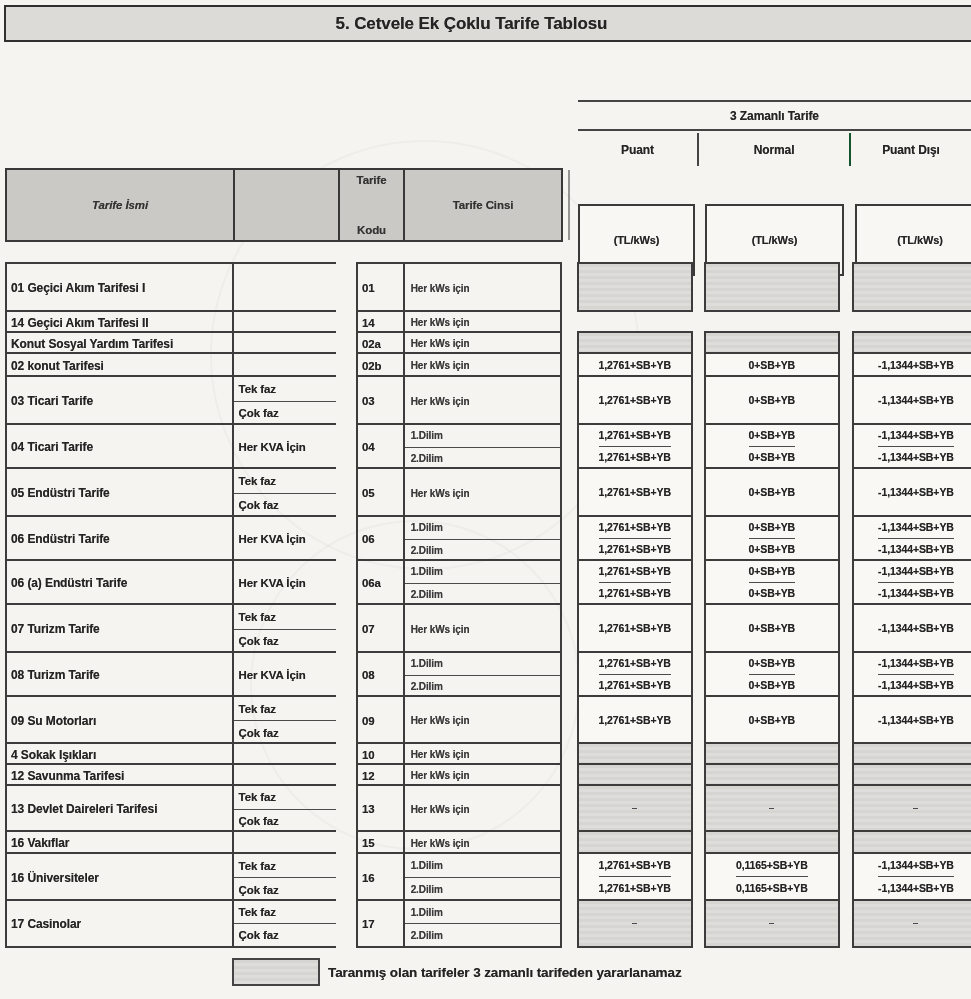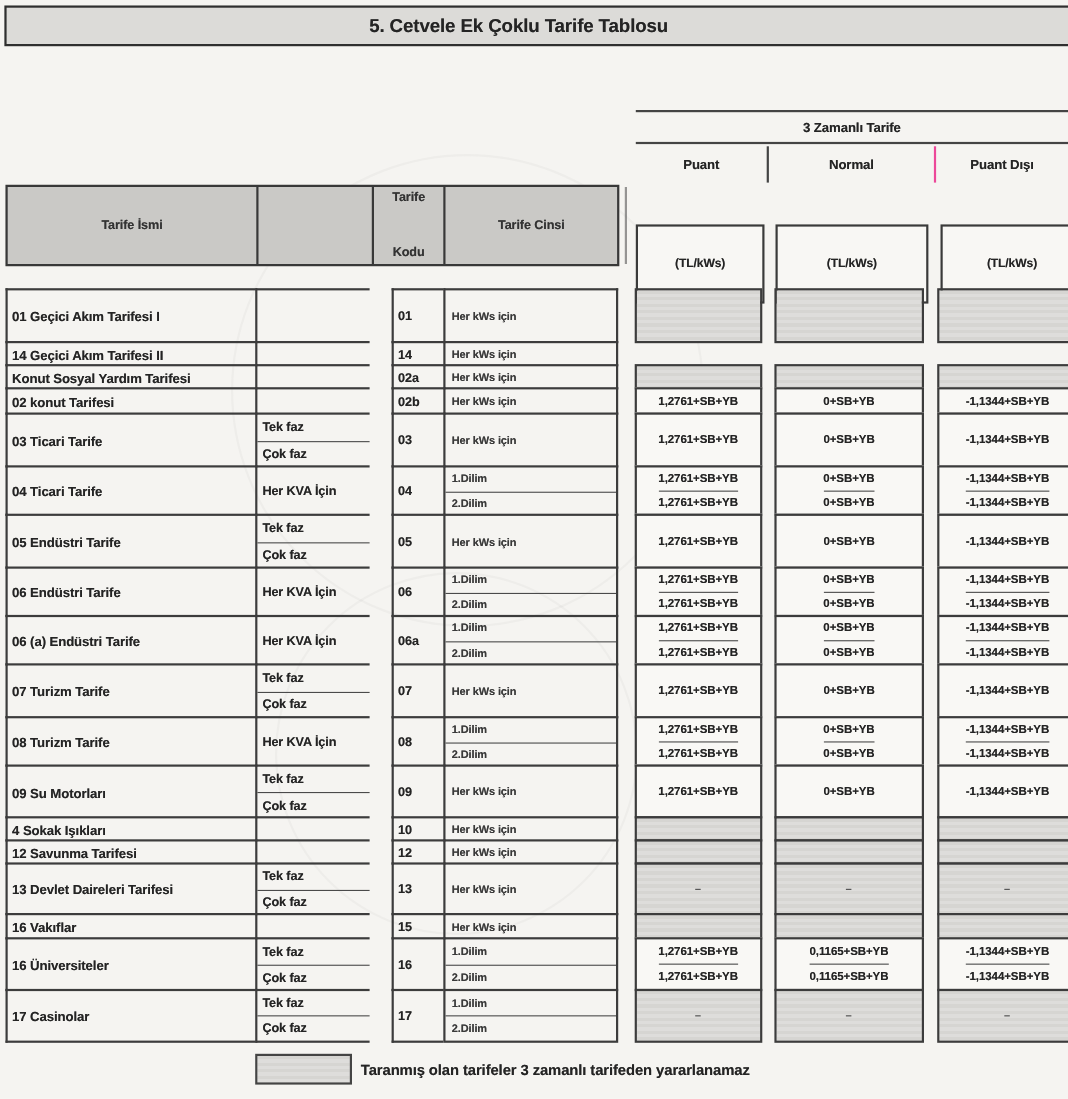--- a/index.html
+++ b/index.html
@@ -24,34 +24,34 @@
     display:flex; align-items:center; justify-content:center;
   }
   .title-bar span{ font-size:17px; transform:translateX(-38px);padding-left:36px; }
 
   
   .lheader{
     position:absolute; left:5px; top:168px; width:558px; height:74px;
     background:#cac9c6; border:2px solid #383838; display:flex;
   }
   .lh-cell{ display:flex; align-items:center; justify-content:center; font-size:11.5px; color:#333; }
-  .lh-name{ width:226px; }
+  .lh-name{ width:226px;font-style:italic; }
   .lh-empty{ width:105px; border-left:2px solid #383838; }
   .lh-code{ width:65px; border-left:2px solid #383838; flex-direction:column; justify-content:space-between; padding:4px 0; }
   .lh-cinsi{ flex:1; border-left:2px solid #383838; }
 
   
   .zaman{
     position:absolute; left:578px; top:100px; width:393px; height:31px;
     border-top:2px solid #444; border-bottom:2px solid #444;
     display:flex; align-items:center; justify-content:center; font-size:12px;
   }
   .zlabels{ position:absolute; left:578px; top:133px; width:393px; height:33px; display:flex; }
   .zl{ display:flex; align-items:center; justify-content:center; font-size:12px; }
-  .zl1{ width:119px; } .zl2{ width:152px; border-left:2px solid #444; } .zl3{ flex:1; border-left:2px solid #ec4899; }
+  .zl1{ width:119px; } .zl2{ width:152px; border-left:2px solid #444; } .zl3{ flex:1; border-left:2px solid #14532d; }
   .unitbox{
     position:absolute; top:168px; height:72px; border:2px solid #3a3a3a; background:#f8f7f4;
     display:flex; align-items:center; justify-content:center; font-size:11px;margin-top:36px;
   }
   .ub1{ left:578px; width:117px; } .ub2{ left:705px; width:139px; } .ub3{ left:855px; width:130px; }
   .tickline{ position:absolute; left:568px; top:170px; height:70px; border-left:2px solid rgba(70,70,70,.55); }
 
   
   .tbody{ position:absolute; left:5px; top:262px; width:975px; }
   .trow{ display:flex; }

